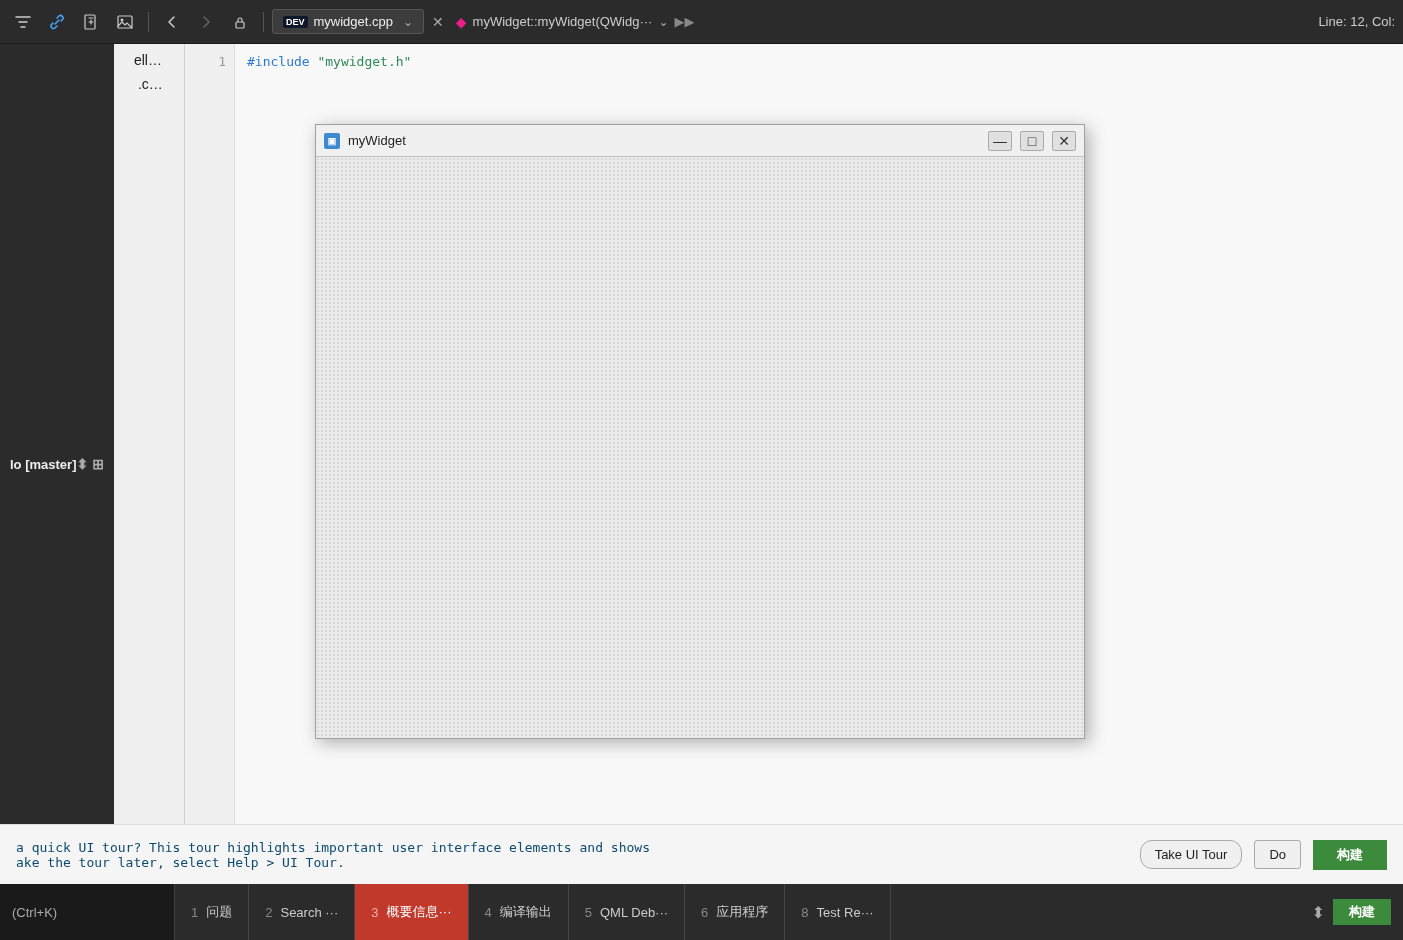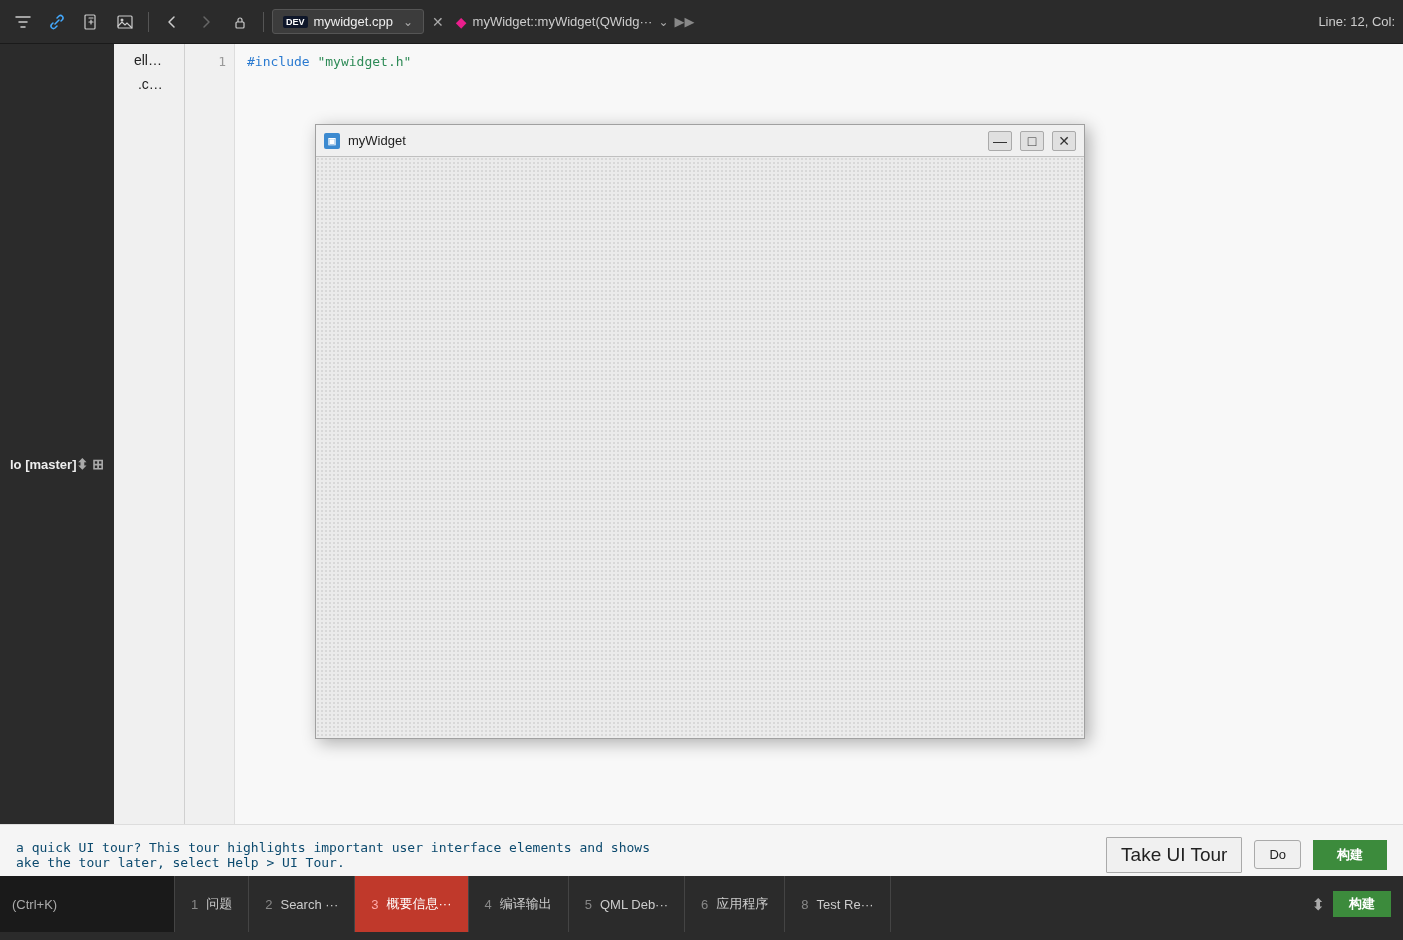--- a/index.html
+++ b/index.html
@@ -252,23 +252,23 @@
     }
     .notification-text {
       flex: 1;
       font-size: 13px;
       color: #0c4a6e;
       font-family: monospace;
     }
     .notification-btn {
       background: #f0f0f0;
       border: 1px solid #aaa;
-      border-radius: 1px;
+      border-radius: 12px;
       padding: 6px 14px;
-      font-size: 19px;
+      font-size: 13px;
       color: #222;
       cursor: pointer;
     }
     .do-btn {
       background: #f0f0f0;
       border: 1px solid #aaa;
       border-radius: 3px;
       padding: 6px 14px;
       font-size: 13px;
       color: #222;
@@ -280,21 +280,21 @@
       padding: 6px 24px;
       font-size: 13px;
       color: white;
       cursor: pointer;
       font-weight: bold;
     }
 
     
     .status-bar {
       position: absolute;
-      bottom: 8px; left: 0; right: 0;
+      bottom: 0; left: 0; right: 0;
       height: 56px;
       background: #2b2b2b;
       display: flex;
       align-items: center;
       gap: 0;
     }
     .status-search-box {
       display: flex;
       align-items: center;
       background: #1a1a1a;

